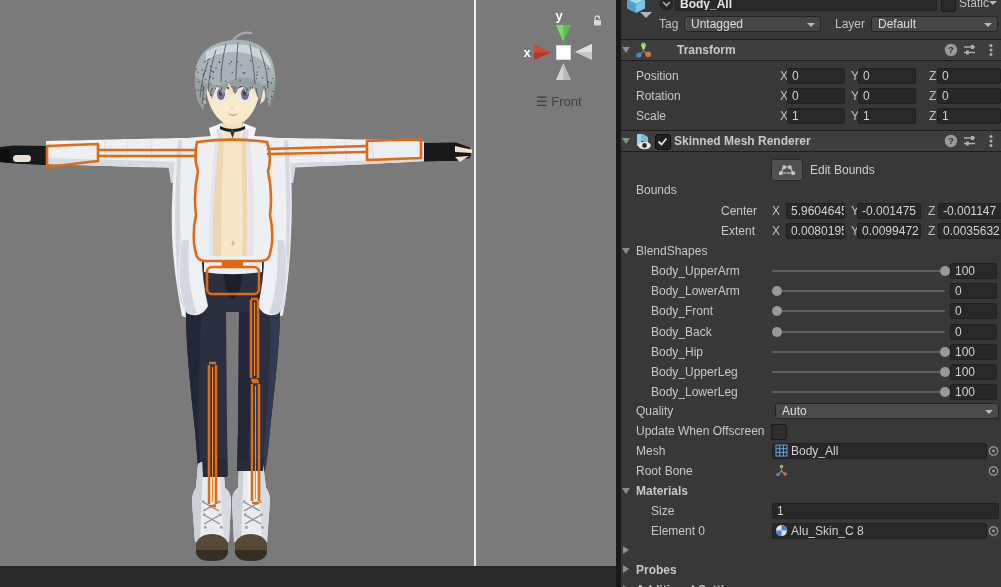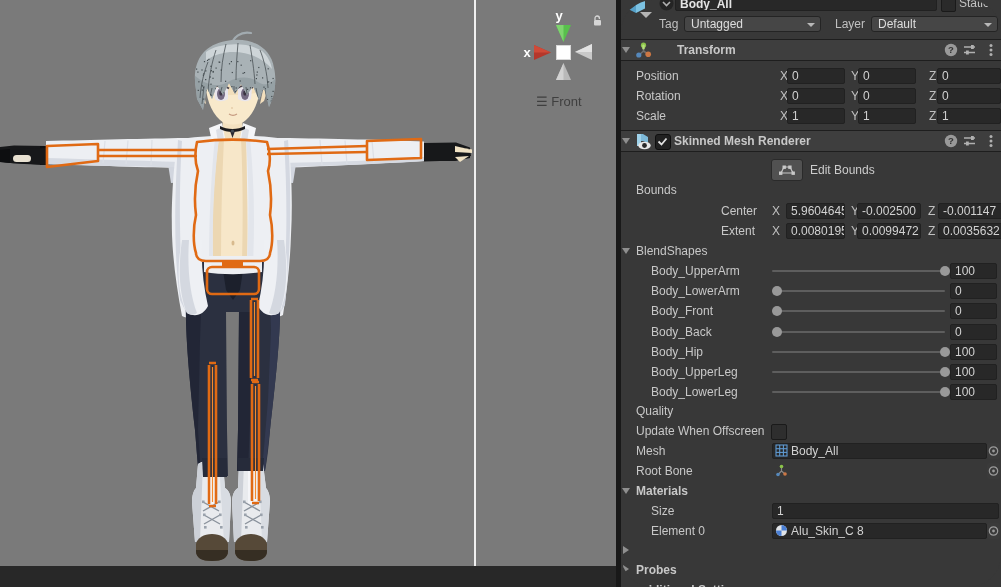--- a/index.html
+++ b/index.html
@@ -5,21 +5,21 @@
 html,body{margin:0;padding:0;background:#383838;}
 #stage{position:relative;width:1001px;height:587px;overflow:hidden;
   font-family:"Liberation Sans",sans-serif;font-size:12px;color:#c8c8c8;}
 
 #scene{position:absolute;left:0;top:0;width:616px;height:587px;background:#7a7a7a;overflow:hidden;}
 #vline{position:absolute;left:474px;top:0;width:2px;height:566px;background:#efefef;}
 #scenebar{position:absolute;left:0;top:566px;width:616px;height:21px;background:#282828;}
 #front{position:absolute;left:536px;top:94px;color:#3f3f3f;font-size:13px;}
 
 #split{position:absolute;left:616px;top:0;width:5px;height:587px;background:#191919;}
-#insp{position:absolute;left:621px;top:0;width:380px;height:587px;background:#383838;overflow:hidden;border-radius:32px;}
+#insp{position:absolute;left:621px;top:0;width:380px;height:587px;background:#383838;overflow:hidden;}
 .abs{position:absolute;}
 .row{position:absolute;height:20px;line-height:20px;white-space:nowrap;}
 .hdr{position:absolute;left:0;width:380px;height:22px;background:#3e3e3e;
   border-top:1px solid #1e1e1e;border-bottom:1px solid #1e1e1e;box-sizing:border-box;}
 .field{position:absolute;background:#282828;border:1px solid #212121;border-radius:2px;
   box-sizing:border-box;height:16px;line-height:14px;overflow:hidden;color:#d2d2d2;padding-left:4px;}
 .popup{position:absolute;background:#464646;border:1px solid #242424;border-radius:3px;
   box-sizing:border-box;height:16px;line-height:14px;overflow:hidden;color:#dedede;padding-left:6px;}
 .parrow{position:absolute;right:5px;top:6px;width:0;height:0;
   border-left:4px solid transparent;border-right:4px solid transparent;border-top:4px solid #b8b8b8;}
@@ -416,21 +416,21 @@
           <rect x="10.2" y="1.5" width="3.4" height="3.4"></rect>
           <rect x="13.5" y="7.5" width="3.4" height="3.4"></rect>
         </g>
       </svg>
 <div class="row" style="left:189px;top:160px;color:#cccccc;">Edit Bounds</div>
 <div class="row" style="left:15px;top:180px;color:#c8c8c8;">Bounds</div>
 <div class="row" style="left:100px;top:201px;color:#c8c8c8;">Center</div>
 <div class="row" style="left:151px;top:201px;color:#c0c0c0;">X</div>
 <div class="field" style="left:165px;top:203px;width:59px;">5.9604645</div>
 <div class="row" style="left:230px;top:201px;color:#c0c0c0;">Y</div>
-<div class="field" style="left:236px;top:203px;width:64px;">-0.002500</div>
+<div class="field" style="left:236px;top:203px;width:64px;">-0.001475</div>
 <div class="row" style="left:307px;top:201px;color:#c0c0c0;">Z</div>
 <div class="field" style="left:317px;top:203px;width:65px;">-0.001147</div>
 <div class="row" style="left:100px;top:221px;color:#c8c8c8;">Extent</div>
 <div class="row" style="left:151px;top:221px;color:#c0c0c0;">X</div>
 <div class="field" style="left:165px;top:223px;width:59px;">0.0080195</div>
 <div class="row" style="left:230px;top:221px;color:#c0c0c0;">Y</div>
 <div class="field" style="left:236px;top:223px;width:64px;">0.0099472</div>
 <div class="row" style="left:307px;top:221px;color:#c0c0c0;">Z</div>
 <div class="field" style="left:317px;top:223px;width:65px;">0.0035632</div>
 <div class="fold open" style="left:1px;top:248px;"></div>
@@ -457,20 +457,21 @@
 <div class="vfield" style="top:344px;">100</div>
 <div class="row" style="left:30px;top:362px;color:#c8c8c8;">Body_UpperLeg</div>
 <div class="track" style="left:151px;top:371px;width:173px;"></div>
 <div class="knob" style="left:319px;top:367px;"></div>
 <div class="vfield" style="top:364px;">100</div>
 <div class="row" style="left:30px;top:382px;color:#c8c8c8;">Body_LowerLeg</div>
 <div class="track" style="left:151px;top:391px;width:173px;"></div>
 <div class="knob" style="left:319px;top:387px;"></div>
 <div class="vfield" style="top:384px;">100</div>
 <div class="row" style="left:15px;top:401px;color:#c8c8c8;">Quality</div>
+<div class="popup" style="left:154px;top:403px;width:224px;background:#4a4a4a;">Auto<div class="parrow"></div></div>
 <div class="row" style="left:15px;top:421px;color:#c8c8c8;">Update When Offscreen</div>
 <div class="abs" style="left:150px;top:424px;width:14px;height:14px;background:#2e2e2e;border:1px solid #1a1a1a;border-radius:2px;"></div>
 <div class="row" style="left:15px;top:441px;color:#c8c8c8;">Mesh</div>
 <div class="field" style="left:151px;top:443px;width:215px;padding-left:18px;">Body_All</div>
 <svg class="abs" style="left:154px;top:444px;" width="13" height="13" viewBox="0 0 13 13">
 <g stroke="#5f9ad2" stroke-width="1.1" fill="none">
           <rect x="1" y="1" width="11" height="11"></rect>
 <line x1="4.7" y1="1" x2="4.7" y2="12"></line>
           <line x1="8.4" y1="1" x2="8.4" y2="12"></line>
 <line x1="1" y1="4.7" x2="12" y2="4.7"></line>

